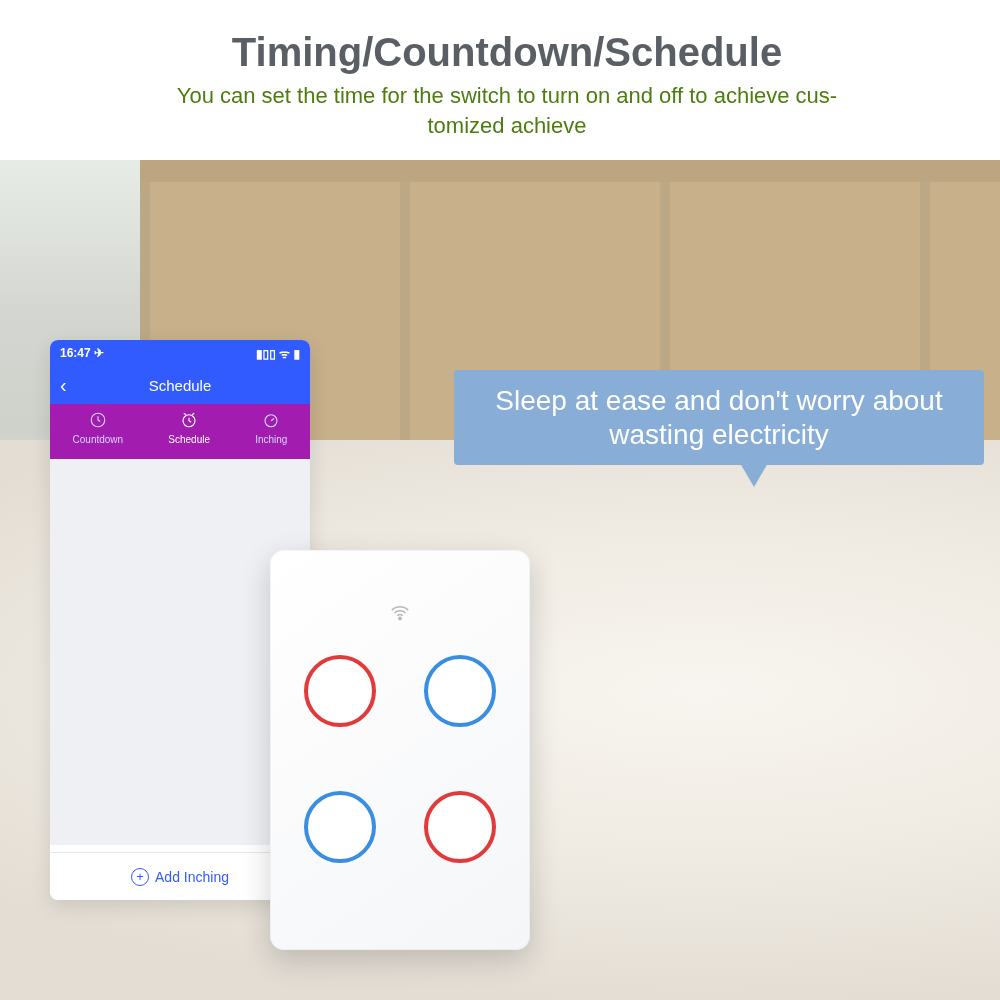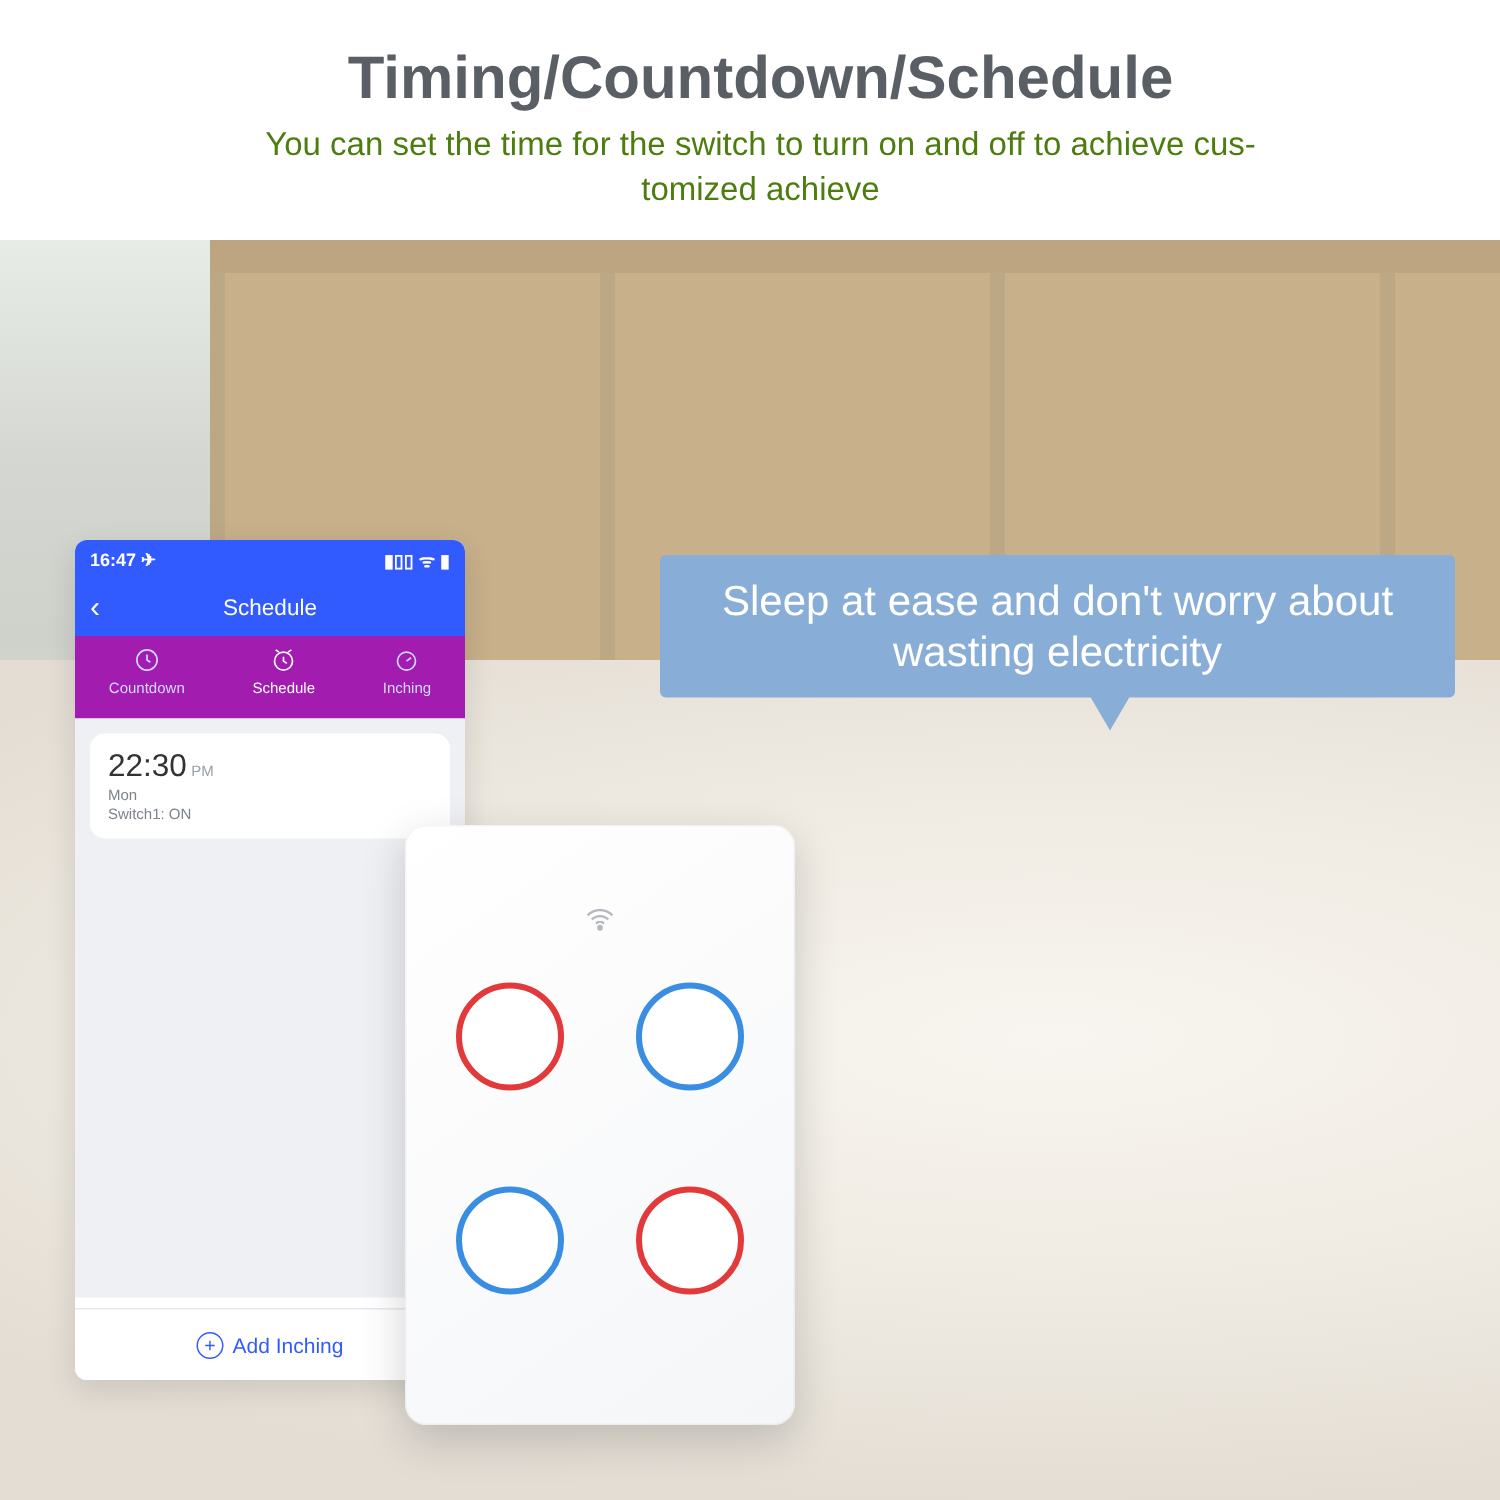--- a/index.html
+++ b/index.html
@@ -47,21 +47,21 @@
   .bedding {
     position: absolute;
     left: 0; right: 0;
     top: 280px; bottom: 0;
     background: radial-gradient(120% 70% at 70% 45%, #f8f5f0 0%, #efeae1 45%, #e3ddd4 80%);
   }
   
   .bubble {
     position: absolute;
     top: 370px;
-    left: 440px;
+    left: 454px;
     width: 530px;
     background: #88add6;
     color: #fff;
     font-size: 28px;
     line-height: 1.2;
     text-align: center;
     padding: 14px 18px;
     border-radius: 4px;
   }
   .bubble::after {
@@ -70,21 +70,21 @@
     bottom: -22px;
     left: 54%;
     width: 0; height: 0;
     border-left: 14px solid transparent;
     border-right: 14px solid transparent;
     border-top: 24px solid #88add6;
   }
   
   .phone {
     position: absolute;
-    top: 360px;
+    top: 340px;
     left: 50px;
     width: 260px;
     height: 560px;
     background: #fff;
     border-radius: 8px;
     overflow: hidden;
     box-shadow: 0 6px 20px rgba(0,0,0,.12);
   }
   .statusbar {
     height: 26px;
@@ -262,30 +262,20 @@
       <span class="tab-icon">
         <svg viewBox="0 0 24 24" width="18" height="18" fill="none" stroke="currentColor" stroke-width="1.5">
             <circle cx="12" cy="13" r="8"></circle>
             <path d="M12 13l4-3"></path>
           </svg>
       </span>
       <span>Inching</span>
     </div>
   </div>
   <div class="list">
-    <div class="card">
-      <div class="card-left">
-        <div class="time-row">
-          <span class="time">22:30</span>
-          <span class="ampm">PM</span>
-        </div>
-        <span class="meta">Mon</span>
-        <span class="meta">Switch1: ON</span>
-      </div>
-    </div>
   </div>
   <div class="addbar">
     <span class="plus-circle">+</span>
     <span>Add Inching</span>
   </div>
 </div>
 
 <div class="panel">
   <div class="wifi">
     <svg viewBox="0 0 24 24" width="22" height="22" fill="none" stroke="#b5b8bd" stroke-width="1.6">

